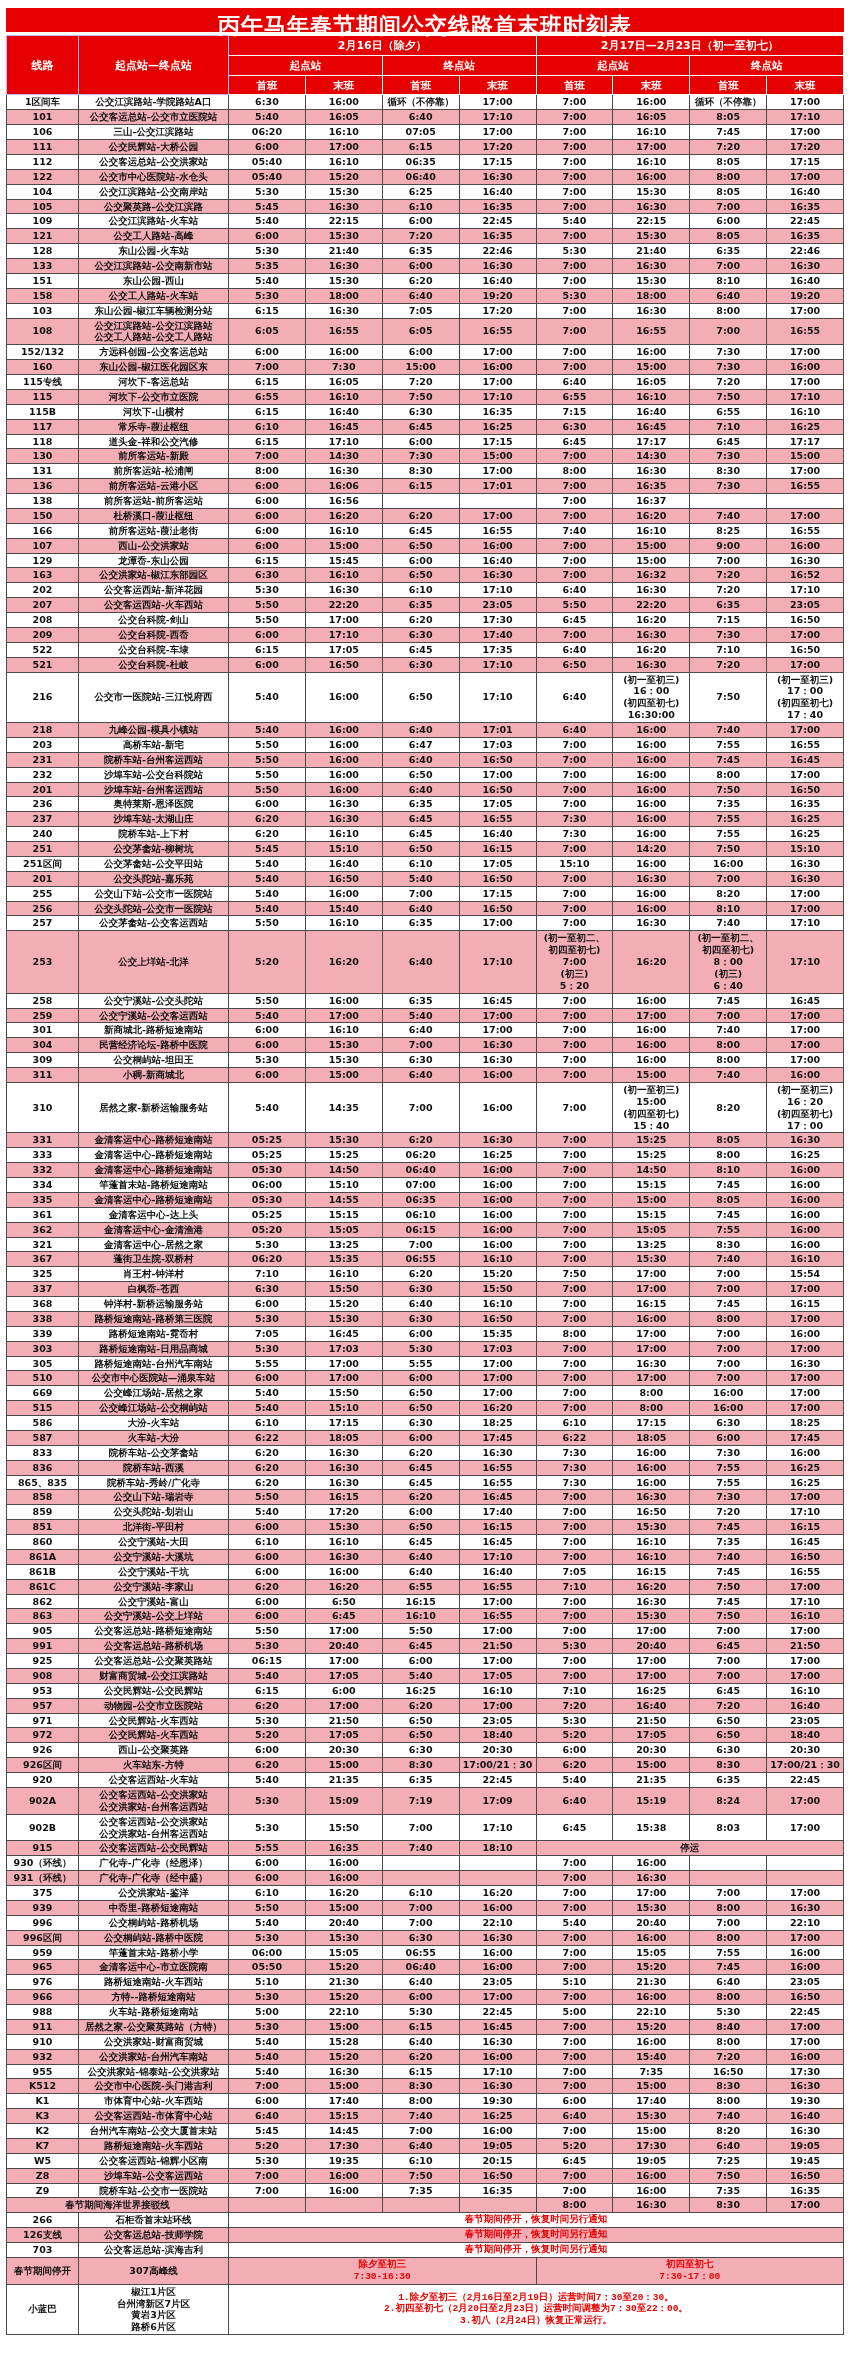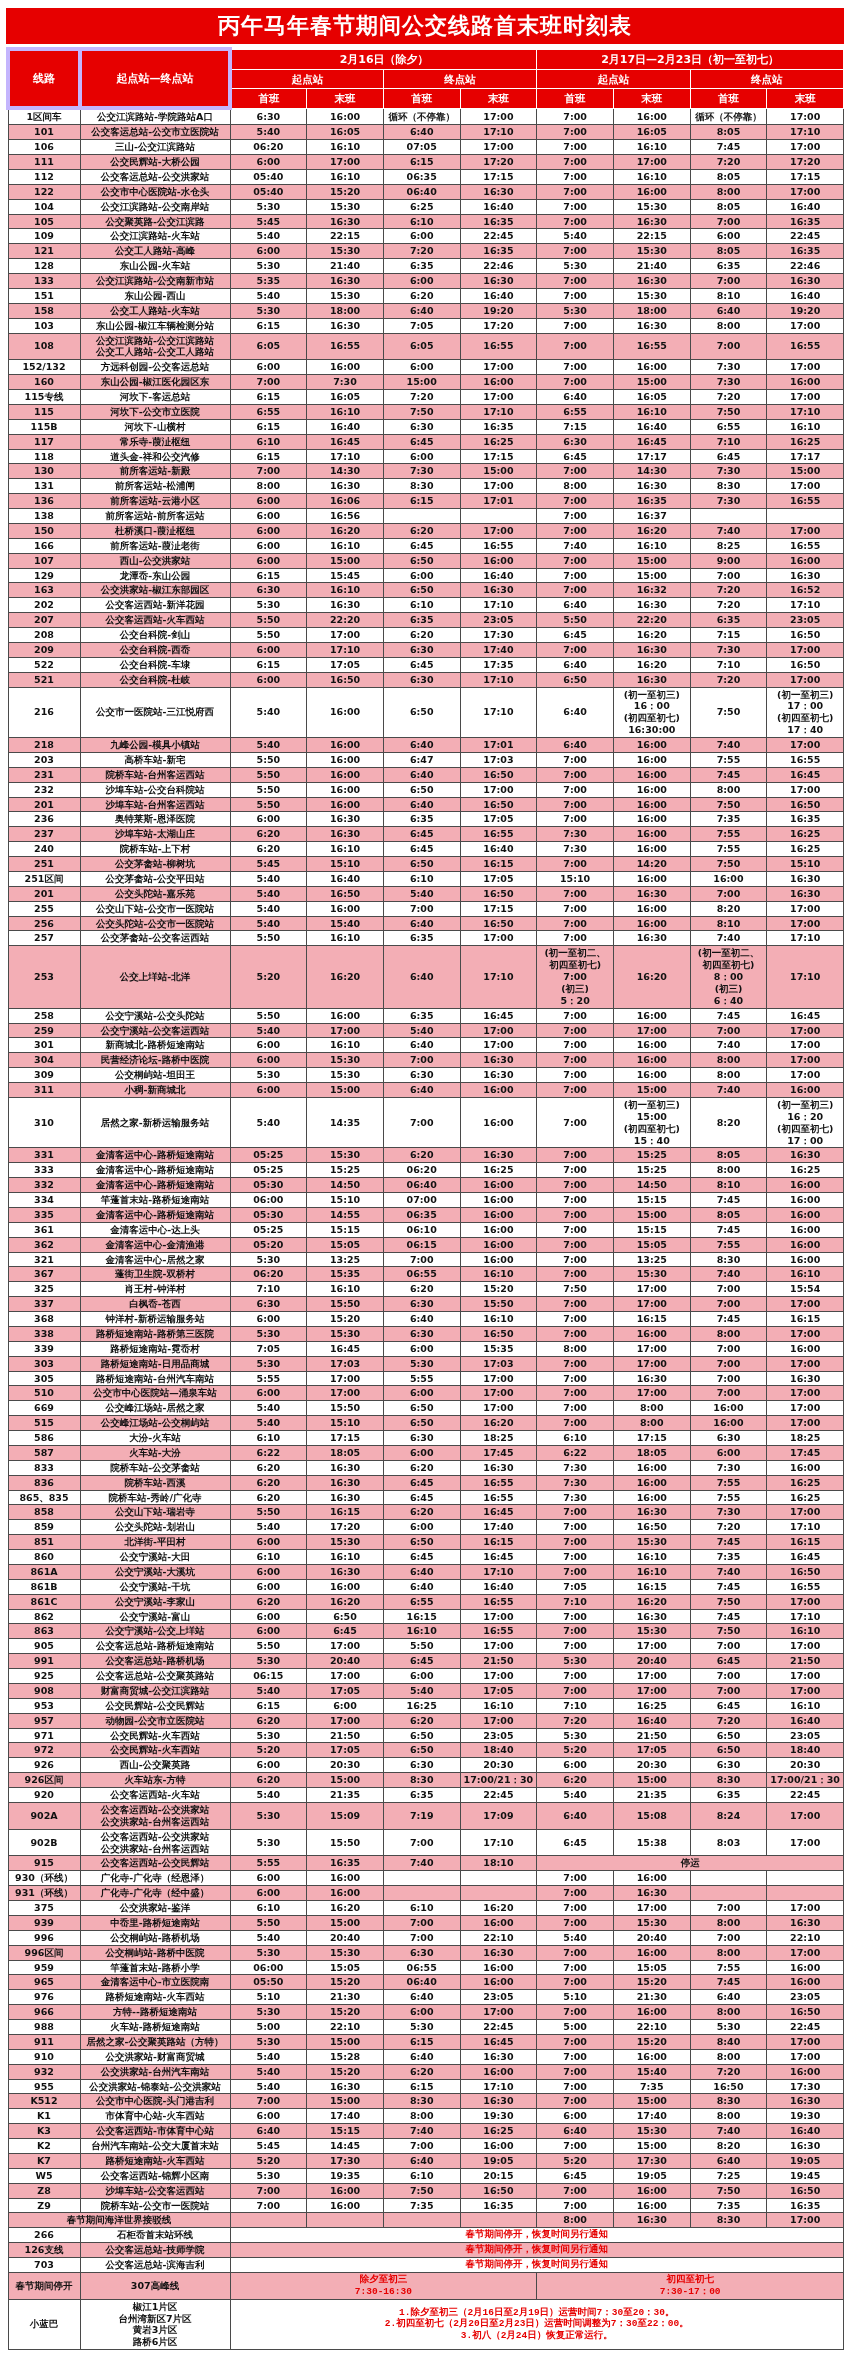--- a/index.html
+++ b/index.html
@@ -4,31 +4,31 @@
 <style>
   :root{
     --red:#e60000;
     --pink:#f3aeb5;
     --border:#4a4a4a;
   }
   html,body{margin:0;padding:0;background:#fff;}
   .page{width:850px;box-sizing:border-box;padding:8px 6px;font-family:"DejaVu Sans","Liberation Sans",sans-serif;}
   .title-bar{
     background:var(--red);color:#fff;font-size:22px;font-weight:bold;
-    text-align:center;line-height:36px;height:36px;letter-spacing:1px;
+    text-align:center;line-height:36px;height:24px;letter-spacing:1px;
   }
   table{width:100%;border-collapse:collapse;table-layout:fixed;margin-top:3px;}
   col.c-route{width:72px;}
   col.c-st{width:150px;}
   thead th{
     background:var(--red);color:#fff;font-weight:bold;
     border:1px solid #fff;font-size:10.5px;padding:3px 0;line-height:1.2;margin-left:20px;
   }
   thead tr.h1 th{font-size:11px;}
-  thead th.corner{border:4px solid #c4b5fd;}
+  thead th.corner{border:1px solid #c4b5fd;}
   tbody td{
     border:1px solid var(--border);
     font-size:9.5px;line-height:1.25;text-align:center;
     padding:1px 1px;color:#111;font-weight:bold;
     overflow:hidden;word-break:break-all;
   }
   tbody tr.pink td{background:var(--pink);}
   tbody tr.white td{background:#fff;}
   td.red, td.red div{color:var(--red);font-weight:bold;font-family:Liberation Mono, monospace;}
   td.route-cell{font-weight:bold;}
@@ -1586,21 +1586,21 @@
           <td class="route-cell">902A</td>
           <td class="station-cell">
             <div>公交客运西站-公交洪家站</div>
             <div>公交洪家站-台州客运西站</div>
           </td>
           <td>5:30</td>
           <td>15:09</td>
           <td>7:19</td>
           <td>17:09</td>
           <td>6:40</td>
-          <td>15:08</td>
+          <td>15:19</td>
           <td>8:24</td>
           <td>17:00</td>
         </tr>
         <tr class="white">
           <td class="route-cell">902B</td>
           <td class="station-cell">
             <div>公交客运西站-公交洪家站</div>
             <div>公交洪家站-台州客运西站</div>
           </td>
           <td>5:30</td>

